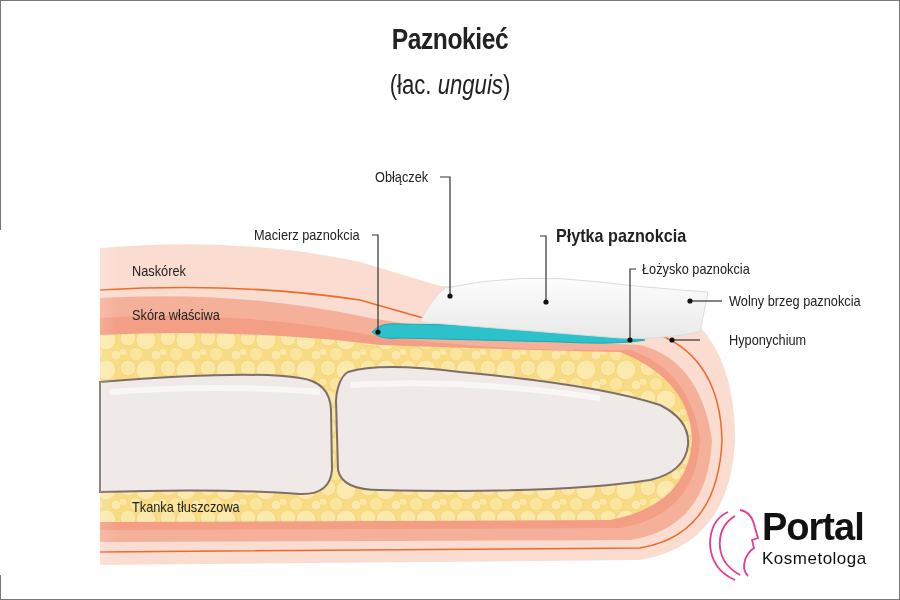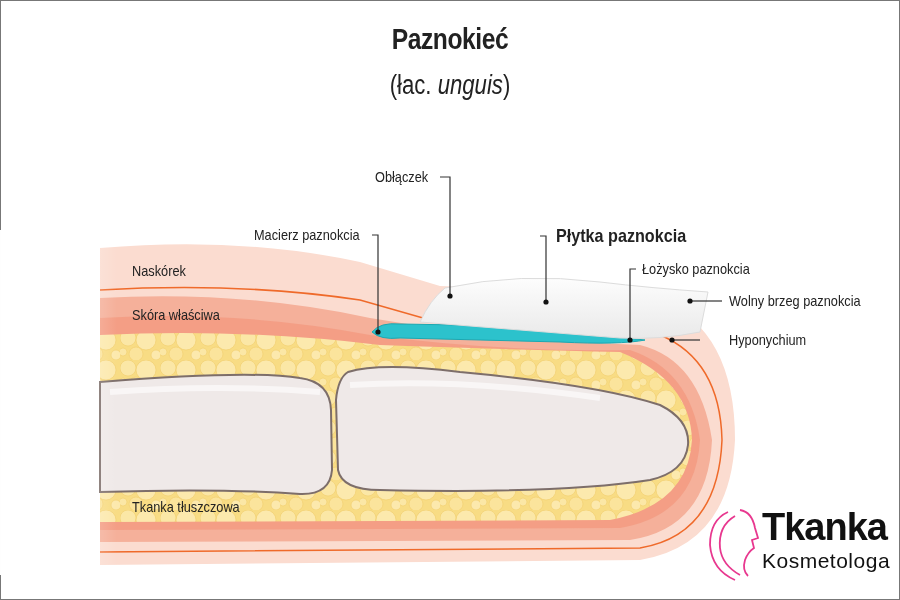--- a/index.html
+++ b/index.html
@@ -27,21 +27,21 @@
     .lbl {
       position: absolute; font-size: 15px; color: #222222; white-space: nowrap;
       transform: scaleX(0.85); transform-origin: left center;
     }
     .lbl.bold { font-weight: bold; font-size: 19px; }
     .logo-portal {
       position: absolute; left: 762px; top: 506px; font-size: 38px; font-weight: bold;
       color: #111111; letter-spacing: -1px;
     }
     .logo-kosm {
-      position: absolute; left: 762px; top: 549px; font-size: 21px; color: #111111;
+      position: absolute; left: 762px; top: 549px; font-size: 17px; color: #111111;
       letter-spacing: 0.5px;
     }
   </style>
 </head>
 <body>
 
 <div class="frame"></div>
 
 <div class="title">Paznokieć</div>
 <div class="subtitle"><span>(łac. </span><i>unguis</i><span>)</span></div>
@@ -119,14 +119,14 @@
 <div class="lbl" style="left:375px; top:168px;">Obłączek</div>
 <div class="lbl" style="left:254px; top:226px;">Macierz paznokcia</div>
 <div class="lbl bold" style="left:556px; top:225px;">Płytka paznokcia</div>
 <div class="lbl" style="left:642px; top:260px;">Łożysko paznokcia</div>
 <div class="lbl" style="left:729px; top:292px;">Wolny brzeg paznokcia</div>
 <div class="lbl" style="left:729px; top:331px;">Hyponychium</div>
 <div class="lbl" style="left:132px; top:262px;">Naskórek</div>
 <div class="lbl" style="left:132px; top:306px;">Skóra właściwa</div>
 <div class="lbl" style="left:132px; top:498px;">Tkanka tłuszczowa</div>
 
-<div class="logo-portal">Tkanka</div>
+<div class="logo-portal">Portal</div>
 <div class="logo-kosm">Kosmetologa</div>
 
 </body></html>

